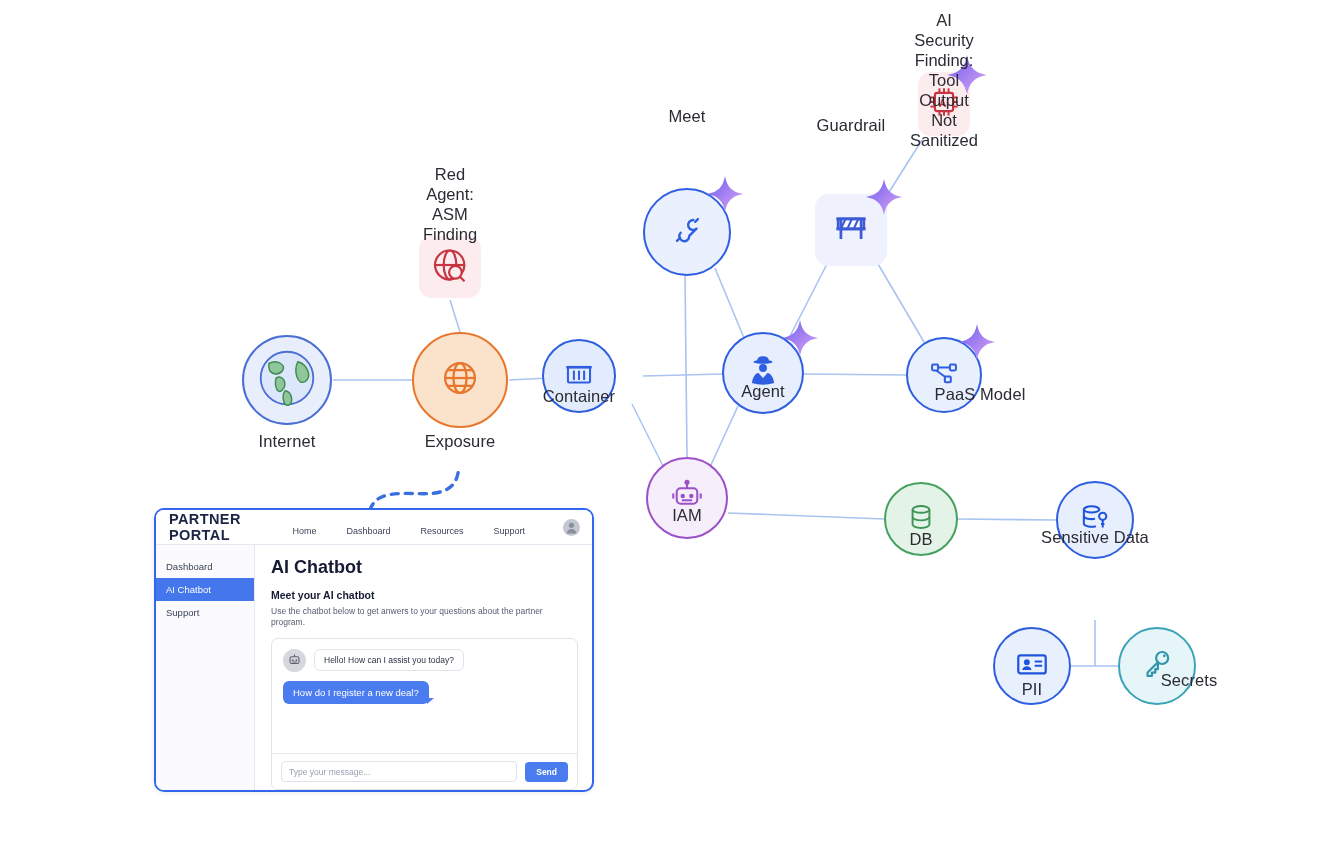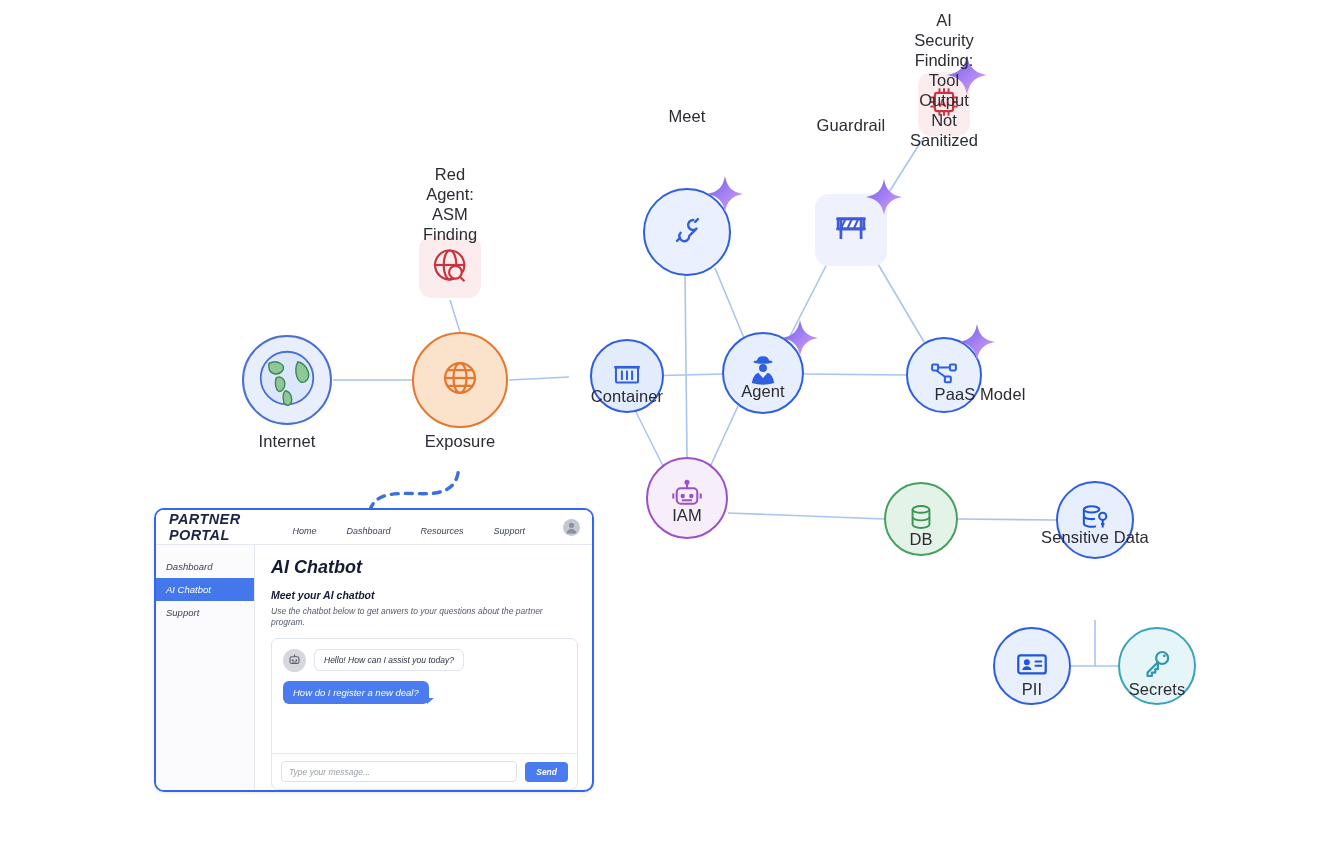--- a/index.html
+++ b/index.html
@@ -48,21 +48,20 @@
     text-align:center;white-space:pre-line;
     font-size:16.5px;color:#2b2b33;line-height:20px;
   }
 
   
   #portal{
     position:absolute;left:154px;top:508px;width:436px;height:280px;
     background:#ffffff;border:2px solid #3366ef;border-radius:10px;
     overflow:hidden;
     box-shadow:0 1px 4px rgba(30,50,110,.10);
-    font-style:italic;
   }
   #portal-topbar{
     height:34px;background:#ffffff;border-bottom:1px solid #e3e7f0;
     display:flex;align-items:center;padding:0 12px 0 13px;
   }
   #portal-brand{
     font-size:14.5px;font-weight:bold;color:#1b2545;letter-spacing:.4px;
   }
   #portal-nav{margin-left:auto;display:flex;align-items:flex-end;gap:30px;}
   .portal-nav-item{font-size:9px;color:#3b4258;}
@@ -190,21 +189,21 @@
           <ellipse cx="24" cy="24" rx="7.5" ry="17"></ellipse>
           <line x1="7" y1="24" x2="41" y2="24"></line>
           <line x1="10" y1="15" x2="38" y2="15"></line>
           <line x1="10" y1="33" x2="38" y2="33"></line>
         </svg>
       </span>
     </div>
     <div class="node-label" style="top:100px;">Exposure</div>
   </div>
 
-  <div class="node" style="left:627px;top:376px;">
+  <div class="node" style="left:579px;top:376px;">
     <div class="node-circle" style="width:74px;height:74px;border:2.2px solid #2f5fe0;background:#e3ecfd;">
       <span>
         <svg width="34" height="34" viewBox="0 0 40 40" fill="none" stroke="#2f5fe0" stroke-width="2.4" stroke-linejoin="round">
           <rect x="7" y="12" width="26" height="18" rx="1.5"></rect>
           <line x1="5" y1="12" x2="35" y2="12" stroke-width="3"></line>
           <line x1="14" y1="16" x2="14" y2="27"></line>
           <line x1="20" y1="16" x2="20" y2="27"></line>
           <line x1="26" y1="16" x2="26" y2="27"></line>
         </svg>
       </span>
@@ -380,21 +379,21 @@
   <div class="node" style="left:1157px;top:666px;">
     <div class="node-circle" style="width:78px;height:78px;border:2.2px solid #3aa3b8;background:#e6f5f7;">
       <span>
         <svg width="36" height="36" viewBox="0 0 42 42" fill="none" stroke="#3196ad" stroke-width="2.6" stroke-linejoin="round" stroke-linecap="round">
           <circle cx="27" cy="14" r="7"></circle>
           <circle cx="29.5" cy="11.5" r="1.6" fill="#3196ad" stroke="none"></circle>
           <path d="M22 19 L10 31 v4 h5 v-4 h4 v-4 h3z"></path>
         </svg>
       </span>
     </div>
-    <div class="node-label" style="top:53px;">Secrets</div>
+    <div class="node-label" style="top:44px;margin-left:32px;">Secrets</div>
   </div>
 
   <div class="finding" style="left:450px;top:267px;">
     <div class="finding-box" style="width:62px;height:62px;background:#fdecee;">
       <span>
         <svg width="38" height="38" viewBox="0 0 42 42" fill="none" stroke="#c8343f" stroke-width="2.4" stroke-linejoin="round">
           <path d="M21 5 a16 16 0 1 0 5 31"></path>
           <path d="M21 5 a16 16 0 0 1 13 25"></path>
           <ellipse cx="21" cy="21" rx="7" ry="16"></ellipse>
           <line x1="5" y1="21" x2="37" y2="21"></line>

